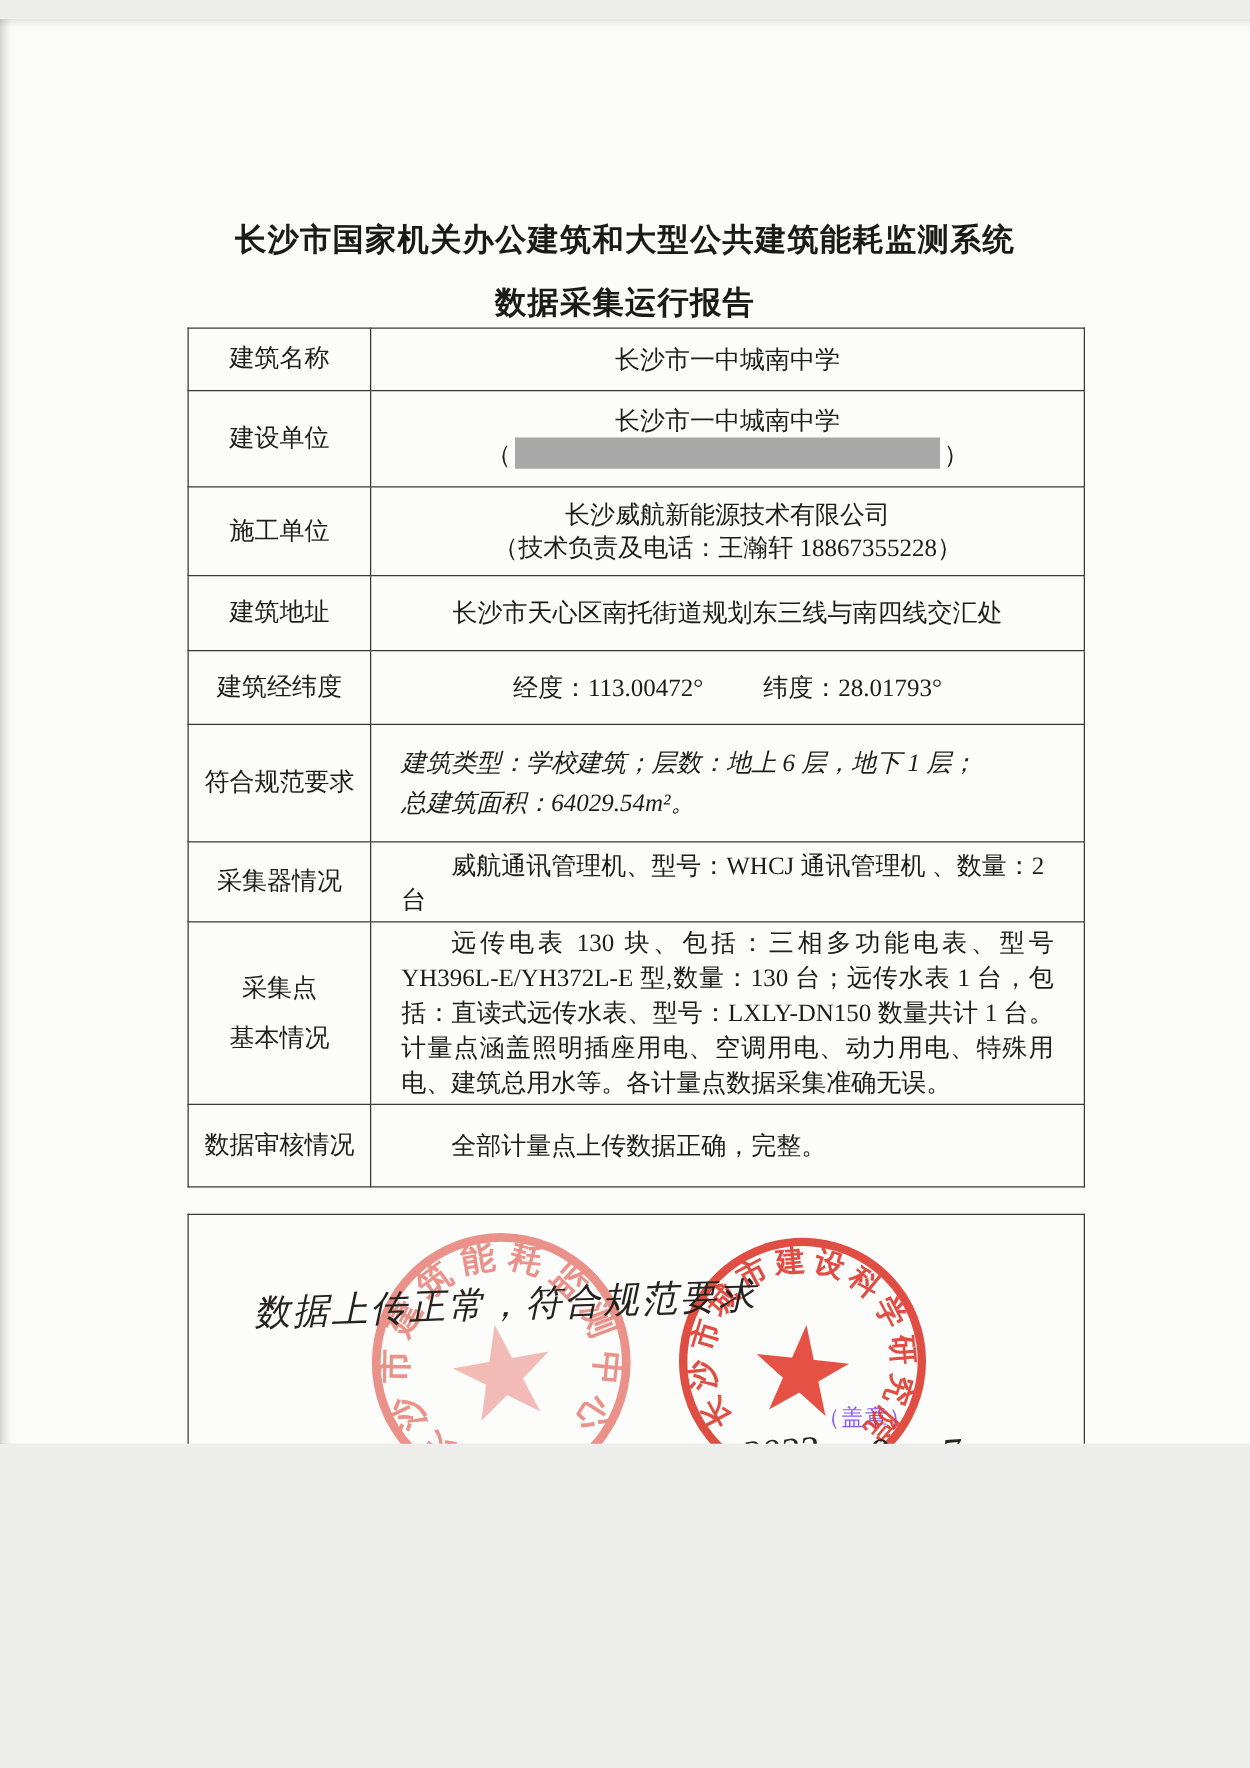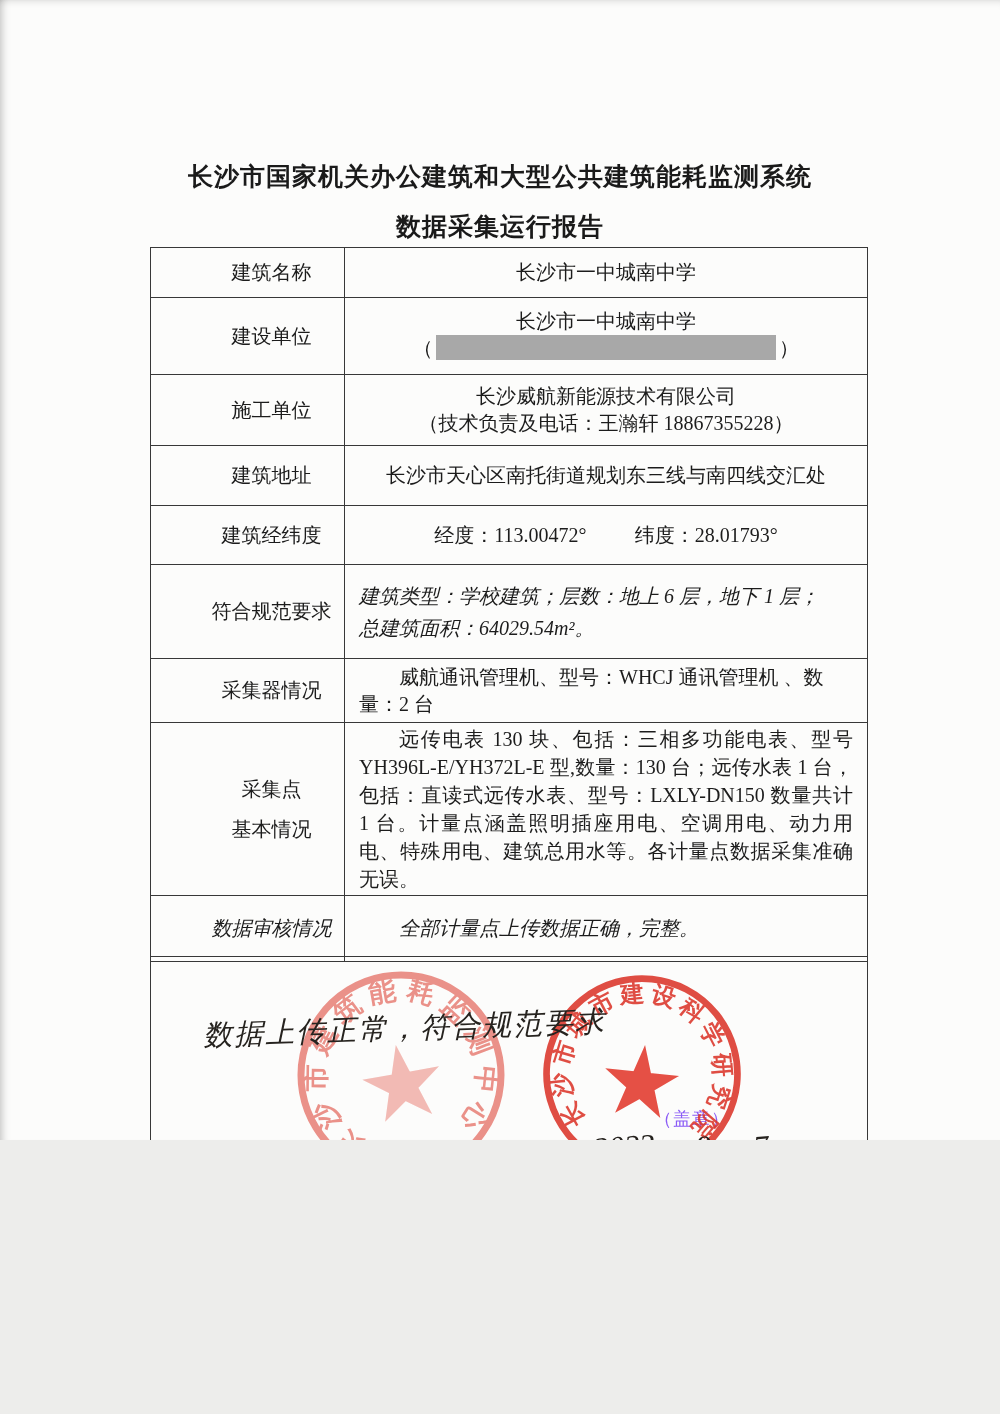--- a/index.html
+++ b/index.html
@@ -1,19 +1,19 @@
 <!DOCTYPE html>
 <html lang="zh"><head>
 <meta charset="utf-8">
 <style>
   html,body{margin:0;padding:0;background:#ededeb;}
   .page{
     position:relative;
     width:1000px;height:1140px;
-    margin:0 auto;
+    margin:15px auto;
     background:#fcfcfb;
     box-shadow:inset 10px 0 10px -9px rgba(0,0,0,.28), inset 0 8px 10px -9px rgba(0,0,0,.22);
     font-family:"Liberation Serif","DejaVu Serif",serif;
     color:#1c1c1c;
     overflow:hidden;
   }
   .title1,.title2{
     position:absolute;left:0;width:100%;
     text-align:center;margin:0;
     font-size:25px;font-weight:700;color:#1a1a1a;
@@ -23,35 +23,35 @@
   .title2{top:210px;}
 
   table.main, table.opinion{
     position:absolute;left:150px;width:718px;
     border-collapse:collapse;table-layout:fixed;
     font-size:20px;
   }
   table.main{top:247px;}
   table.opinion{top:956px;}
   td{border:1.5px solid #383838;vertical-align:middle;padding:0;}
-  td.lbl{width:145px;text-align:center;line-height:1.35;padding-left:48px;}
-  td.val{padding:2px 14px;}
+  td.lbl{width:145px;text-align:center;line-height:1.35;}
+  td.val{padding:2px 24px;}
   .center{text-align:center;}
   .just{text-align:justify;}
   .indent{text-indent:2em;}
   tr.r1 td{height:45px;}
   tr.r2 td{height:72px;}
   tr.r3 td{height:66px;}
   tr.r4 td{height:55px;}
   tr.r5 td{height:54px;}
   tr.r6 td{height:89px;}
   tr.r7 td{height:59px;}
   tr.r8 td{height:141px;}
   tr.r9 td{height:64px;}
-  tr.r10 td{height:61px;font-style:italic;}
+  tr.r10 td{height:61px;}
   tr.r6 td.val div{line-height:32px;font-style:italic;}
   tr.r8 td.val{line-height:28px;}
   tr.r8 td.lbl div{line-height:40px;}
   tr.r9 td.val{line-height:30px;}
   .lat-gap{margin-left:2.4em;}
   .redaction{
     display:inline-block;width:340px;height:25px;
     background:#a8a8a8;vertical-align:middle;margin:0 3px 4px 3px;
   }
   tr.oph td{height:57px;text-align:center;font-weight:700;}

